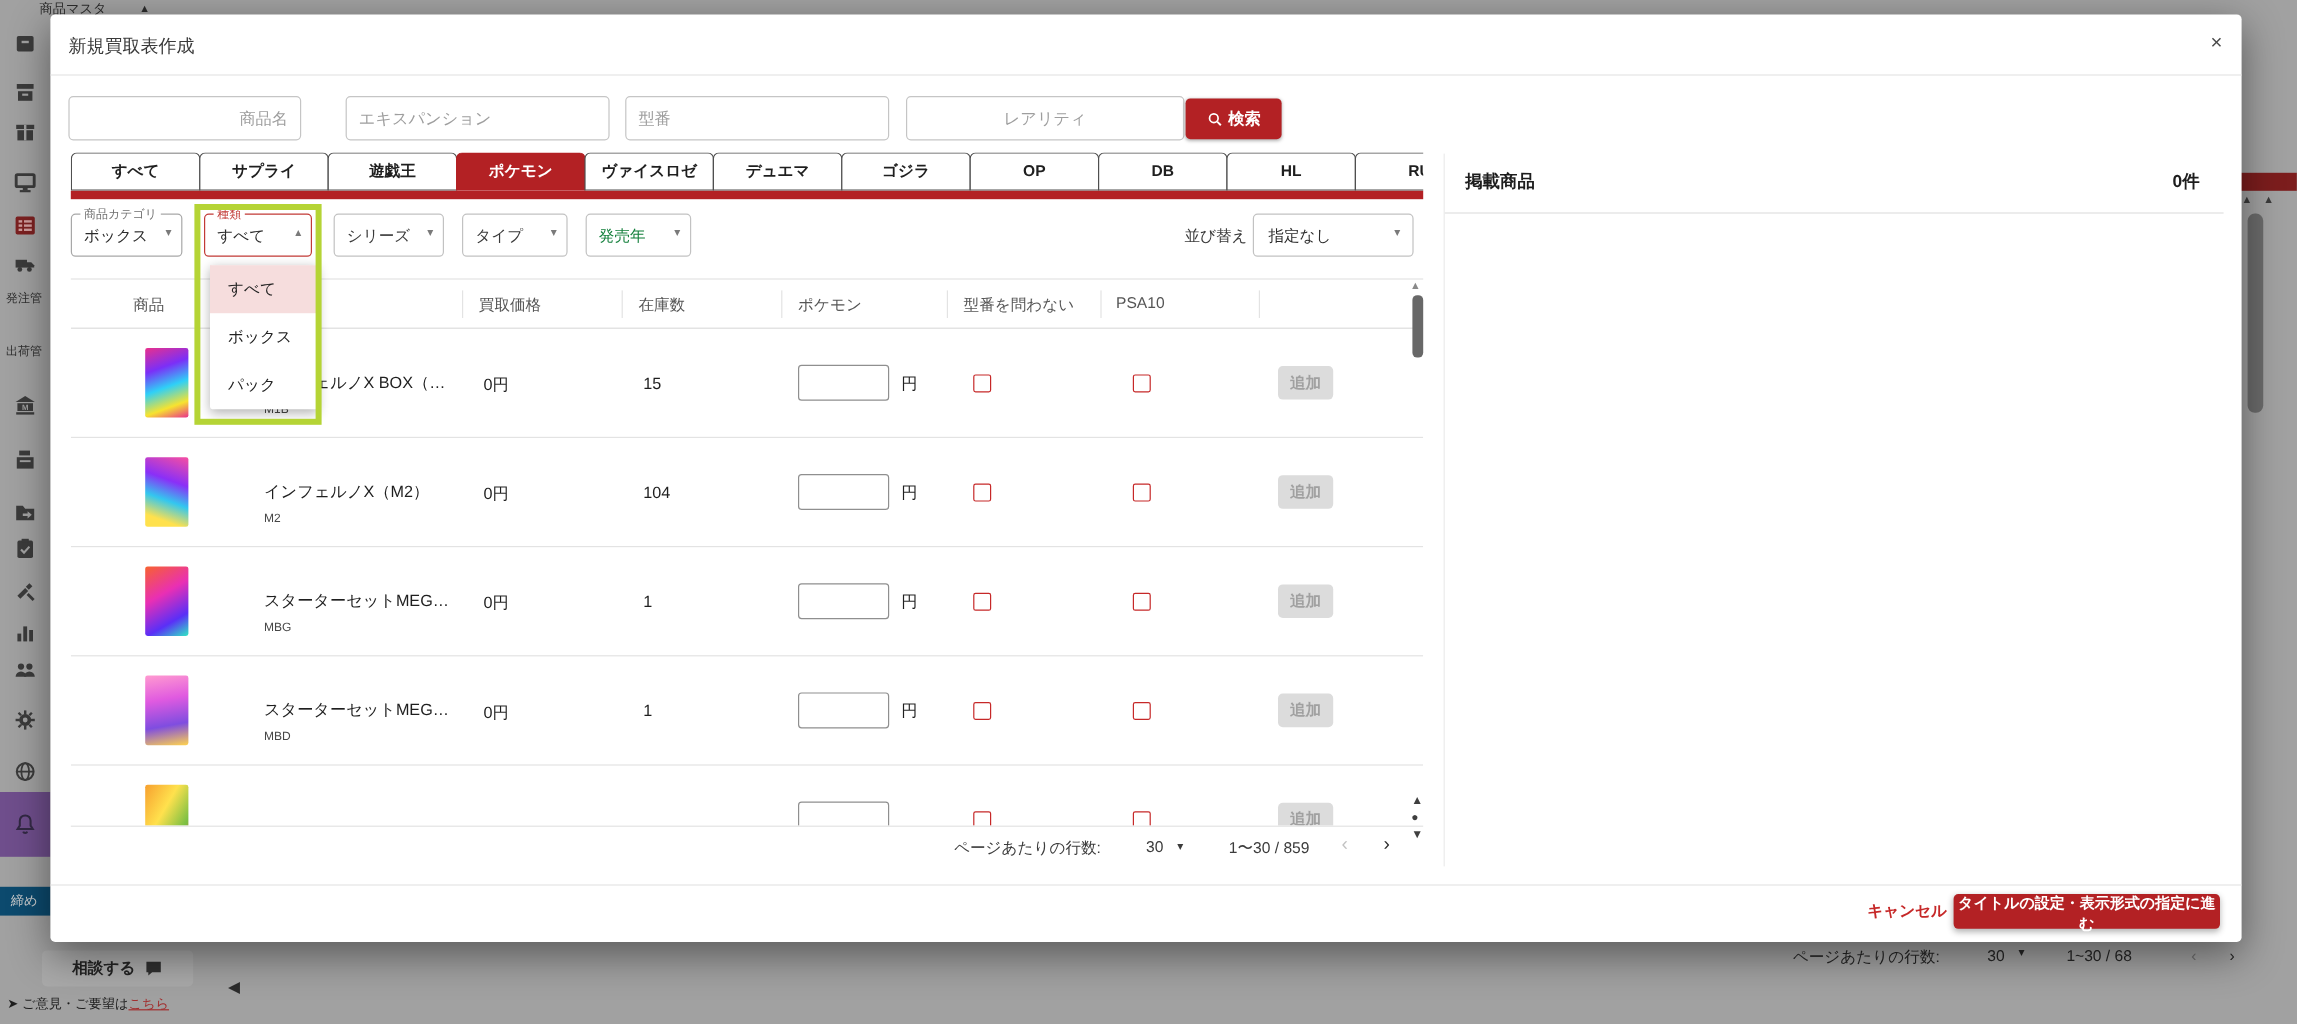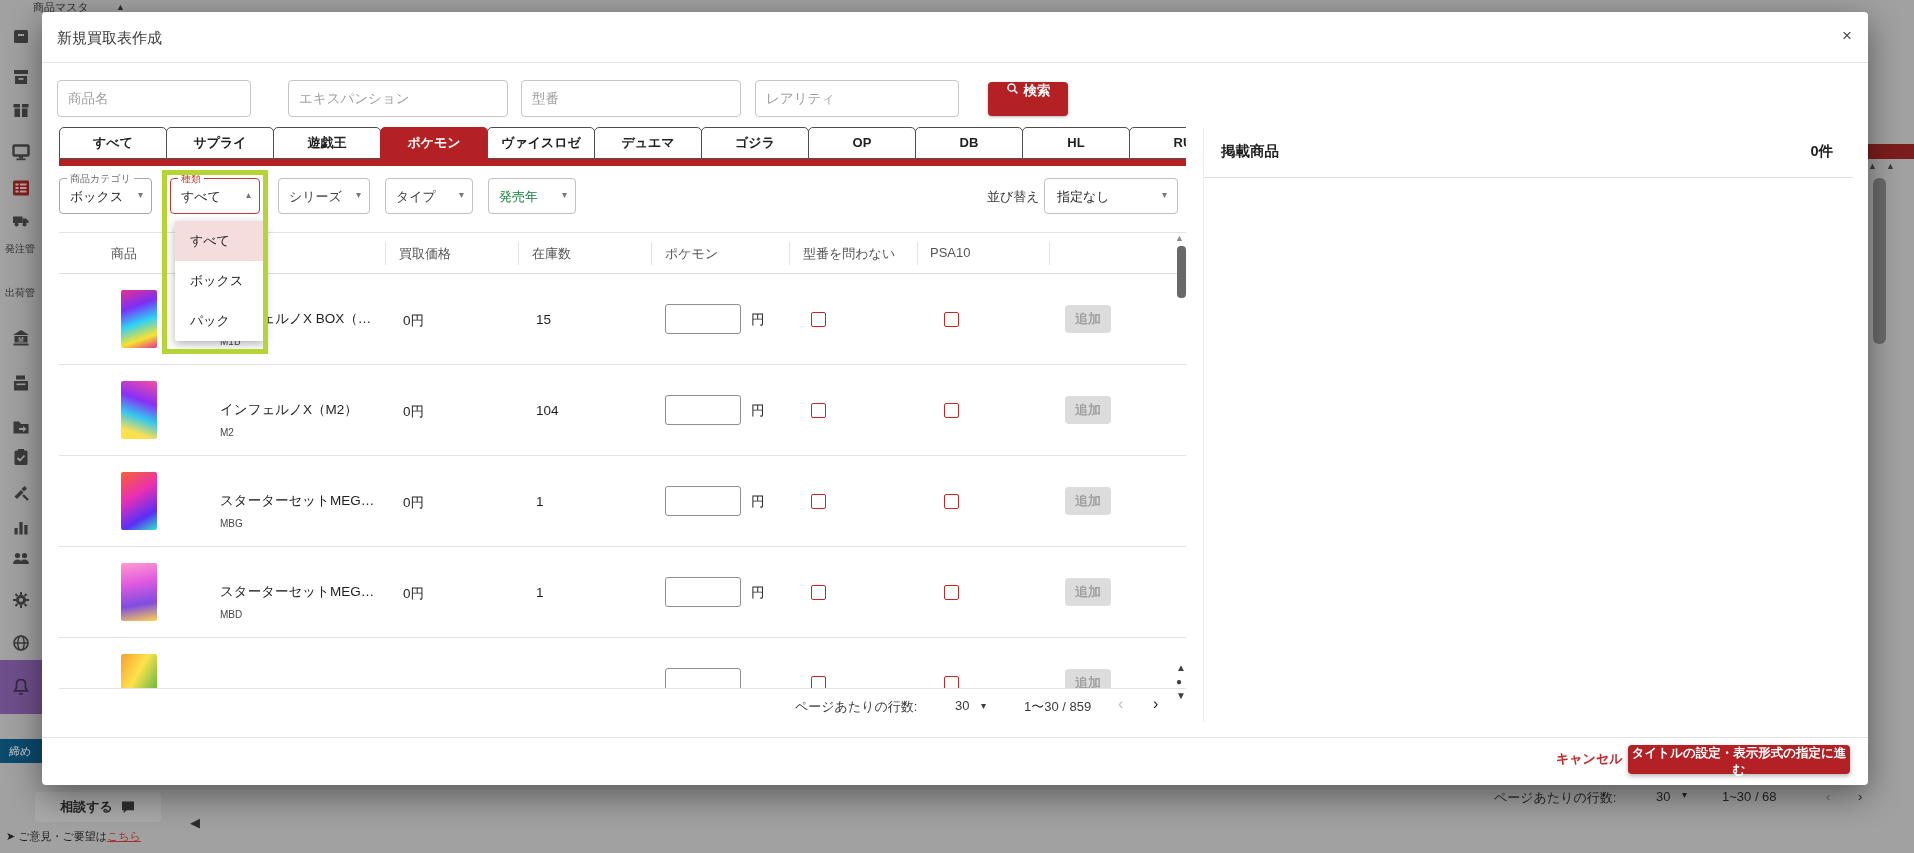--- a/index.html
+++ b/index.html
@@ -35,21 +35,21 @@
   .m-title { position:absolute; left:15px; top:17px; font-size:15px; color:#3a3a3a; }
   .m-close { position:absolute; left:1800px; top:14px; font-size:17px; color:#4a4a4a; cursor:pointer; }
   .m-divider { position:absolute; left:0; top:50px; width:1826px; height:1px; background:#e4e4e4; }
 
   .s-input { position:absolute; top:68px; height:37px; border:1px solid #c5c5c5; border-radius:4px;
     font-size:13.5px; padding:0 10px; color:#333; background:#fff;
     font-family:"Liberation Sans","DejaVu Sans",sans-serif; }
   .s-input::placeholder { color:#9e9e9e; }
   .search-btn { position:absolute; left:946px; top:70px; width:80px; height:34px; background:#b32124;
     border:none; border-radius:4px; color:#fff; font-size:13.5px; font-weight:bold; display:flex;
-    justify-content:center; gap:5px; cursor:pointer; box-shadow:0 1px 3px rgba(0,0,0,.3);
+    align-items:center; justify-content:center; gap:5px; cursor:pointer; box-shadow:0 1px 3px rgba(0,0,0,.3);
     font-family:"Liberation Sans","DejaVu Sans",sans-serif; }
 
   .tabs { position:absolute; left:17px; top:115px; width:1127px; height:32px; display:flex; overflow:hidden; }
   .tab { flex:0 0 108px; height:32px; line-height:30px; text-align:center; font-size:13px; font-weight:bold;
     color:#1f1f1f; background:#fff; border:1px solid #4f4f4f; border-radius:5px 5px 0 0; margin-left:-1px;
     cursor:pointer; white-space:nowrap; }
   .tab:first-child { margin-left:0; }
   .tab.sel { background:#b32124; border-color:#b32124; color:#fff; }
   .tabbar { position:absolute; left:17px; top:147px; width:1127px; height:7px; background:#b32124; }
 
@@ -247,24 +247,24 @@
   <span class="tri-pair" style="left:1886px">▲</span>
   <div class="edge-thumb"></div>
 </div>
 
 <div id="modal">
 
   <div class="m-title">新規買取表作成</div>
   <div class="m-close">×</div>
   <div class="m-divider"></div>
 
-  <input class="s-input" style="left: 15px; width: 194px;" placeholder="商品名">
+  <input class="s-input" style="left: 15px; width: 194px; text-align: right;" placeholder="商品名">
   <input class="s-input" style="left: 246px; width: 220px;" placeholder="エキスパンション">
   <input class="s-input" style="left: 479px; width: 220px;" placeholder="型番">
-  <input class="s-input" style="left: 713px; width: 204px;" placeholder="レアリティ">
+  <input class="s-input" style="left: 713px; width: 232px; text-align: center;" placeholder="レアリティ">
   <button class="search-btn">
     <svg width="13" height="13" viewBox="0 0 20 20">
         <circle cx="8.5" cy="8.5" r="5.5" fill="none" stroke="#fff" stroke-width="2.2"></circle>
         <line x1="12.8" y1="12.8" x2="17.5" y2="17.5" stroke="#fff" stroke-width="2.4"></line>
       </svg>
     <span>検索</span>
   </button>
 
   <div class="tabs">
     <div class="tab">すべて</div>

